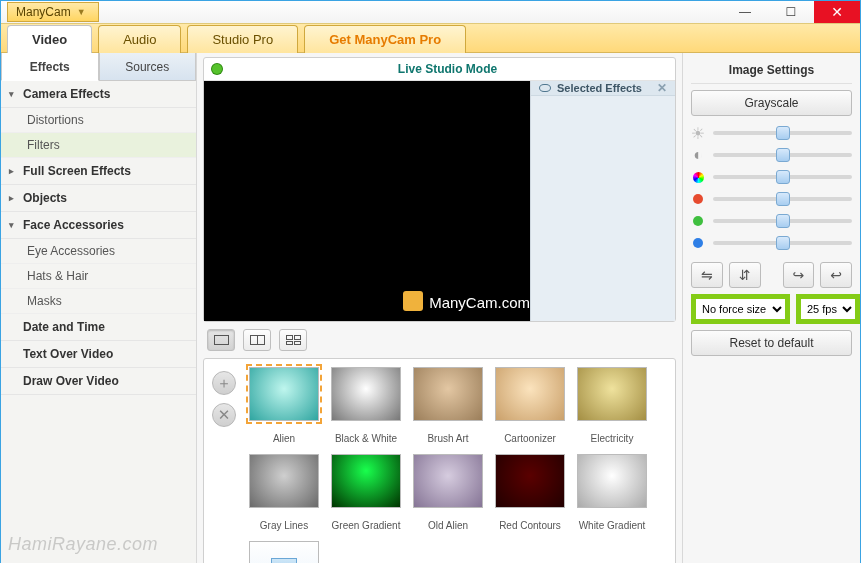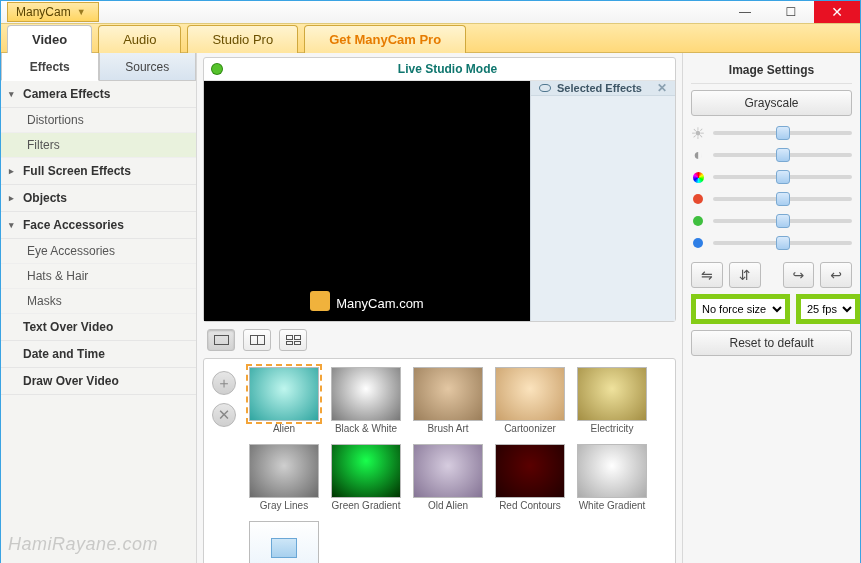--- a/index.html
+++ b/index.html
@@ -29,40 +29,40 @@
   .cat .arrow { font-size:9px; color:#666; width:10px; display:inline-block;}
   .sub { padding:5px 8px 5px 26px; border-bottom:1px solid #eee; color:#555; cursor:pointer;}
   .sub.selected { background:#e9f2dd; }
   
   .center { flex:1; display:flex; flex-direction:column; padding:4px 6px; gap:4px; }
   .preview-card { background:#fff; border:1px solid #cfcfcf; border-radius:3px; }
   .preview-head { display:flex; align-items:center; padding:4px 8px; border-bottom:1px solid #e3e3e3; font-size:12px; font-weight:600; color:#0f766e;}
   .green-dot { width:10px; height:10px; border-radius:50%; background:#56c22c; margin-right:6px; box-shadow:0 0 0 1px #2e8a10;}
   .preview-head-title { flex:1; text-align:center; }
   .preview-body { display:flex; }
-  .preview-video { width:326px; height:240px; background:#000; display:flex; align-items:flex-end; justify-content:center; color:#fff; font-size:13px; padding-bottom:10px; gap:6px;}
+  .preview-video { width:326px; height:240px; background:#000; display:flex; align-items:flex-end; justify-content:flex-end; color:#fff; font-size:15px; padding-bottom:10px; gap:6px;}
   .preview-video .logo { width:20px; height:20px; border-radius:3px; background:#f0b23c; box-shadow:0 0 0 1px #000; display:inline-block;}
   .sel-effects { flex:1; background:#e7eef4; border-left:1px solid #cfd8e0; }
   .sel-head { display:flex; align-items:center; gap:6px; padding:0 8px; font-size:11px; font-weight:600; color:#3e5666; border-bottom:1px solid #cdd9e2; background:#dde7ef;}
   .sel-head .x { margin-left:auto; color:#8aa0b0; cursor:pointer; font-size:12px;}
   .view-strip { display:flex; align-items:center; gap:8px; padding:3px 4px;}
   .view-btn { width:28px; height:22px; border:1px solid #bfbfbf; border-radius:3px; background:linear-gradient(#fdfdfd,#ececec); display:flex; align-items:center; justify-content:center; cursor:pointer; }
   .view-btn.active{ background:linear-gradient(#e6e6e6,#d2d2d2); box-shadow:inset 0 1px 2px rgba(0,0,0,.2);}
   .vb-rect { width:15px; height:10px; border:1px solid #555;}
   .vb-split { width:15px; height:10px; border:1px solid #555; display:flex;}
   .vb-split > div { flex:1; border-right:1px solid #555;}
   .vb-split > div:last-child{border:none;}
   .vb-grid { width:15px; height:10px; display:grid; grid-template-columns:1fr 1fr; grid-template-rows:1fr 1fr; gap:1px;}
   .vb-grid > div { border:1px solid #555;}
   
   .gallery-card { flex:1; display:flex; gap:10px; padding:8px; }
   .gallery-ctrl { width:26px; display:flex; flex-direction:column; gap:8px; padding-top:4px;}
   .gbtn { width:24px; height:24px; border-radius:50%; background:linear-gradient(#e6e6e6,#cfcfcf); border:1px solid #b8b8b8; display:flex; align-items:center; justify-content:center; color:#888; font-size:15px; cursor:pointer;}
   .gallery-grid { flex:1; display:flex; flex-wrap:wrap; gap:10px; align-content:flex-start; }
-  .thumb { width:72px; display:flex; flex-direction:column; align-items:center; gap:2px; cursor:pointer;}
+  .thumb { width:72px; display:flex; flex-direction:column; align-items:center; gap:12px; cursor:pointer;}
   .thumb-img { width:70px; height:54px; border:1px solid #bbb; background:#9ab; background-size:cover;}
   .thumb.selected .thumb-img { outline:2px dashed #f3a438; outline-offset:1px;}
   .thumb-label { font-size:10px; color:#555; text-align:center; white-space:nowrap; overflow:hidden; text-overflow:ellipsis; width:100%;}
   
   .t-alien{background:radial-gradient(circle at 50% 40%, #bff6ee, #2fa5a0);}
   .t-bw{background:radial-gradient(circle at 50% 40%, #fff,#777);}
   .t-brush{background:radial-gradient(circle at 50% 40%, #e3c7a3,#9b7e5a);}
   .t-cartoon{background:radial-gradient(circle at 50% 40%, #fbe3bd,#caa06a);}
   .t-elec{background:radial-gradient(circle at 50% 40%, #efe29d,#a38e43);}
   .t-gray{background:radial-gradient(circle at 50% 40%, #cfcfcf,#6a6a6a);}
@@ -137,25 +137,25 @@
           </div>
         <div class="cat">
             <span class="arrow">▾</span>
             <span>Face Accessories</span>
           </div>
         <div class="sub">Eye Accessories</div>
         <div class="sub">Hats &amp; Hair</div>
         <div class="sub">Masks</div>
         <div class="cat">
             <span class="arrow"></span>
+            <span>Date and Time</span>
+          </div>
+        <div class="cat">
+            <span class="arrow"></span>
             <span>Text Over Video</span>
-          </div>
-        <div class="cat">
-            <span class="arrow"></span>
-            <span>Date and Time</span>
           </div>
         <div class="cat">
             <span class="arrow"></span>
             <span>Draw Over Video</span>
           </div>
       </div>
 
     </div>
 
     <div class="center">

